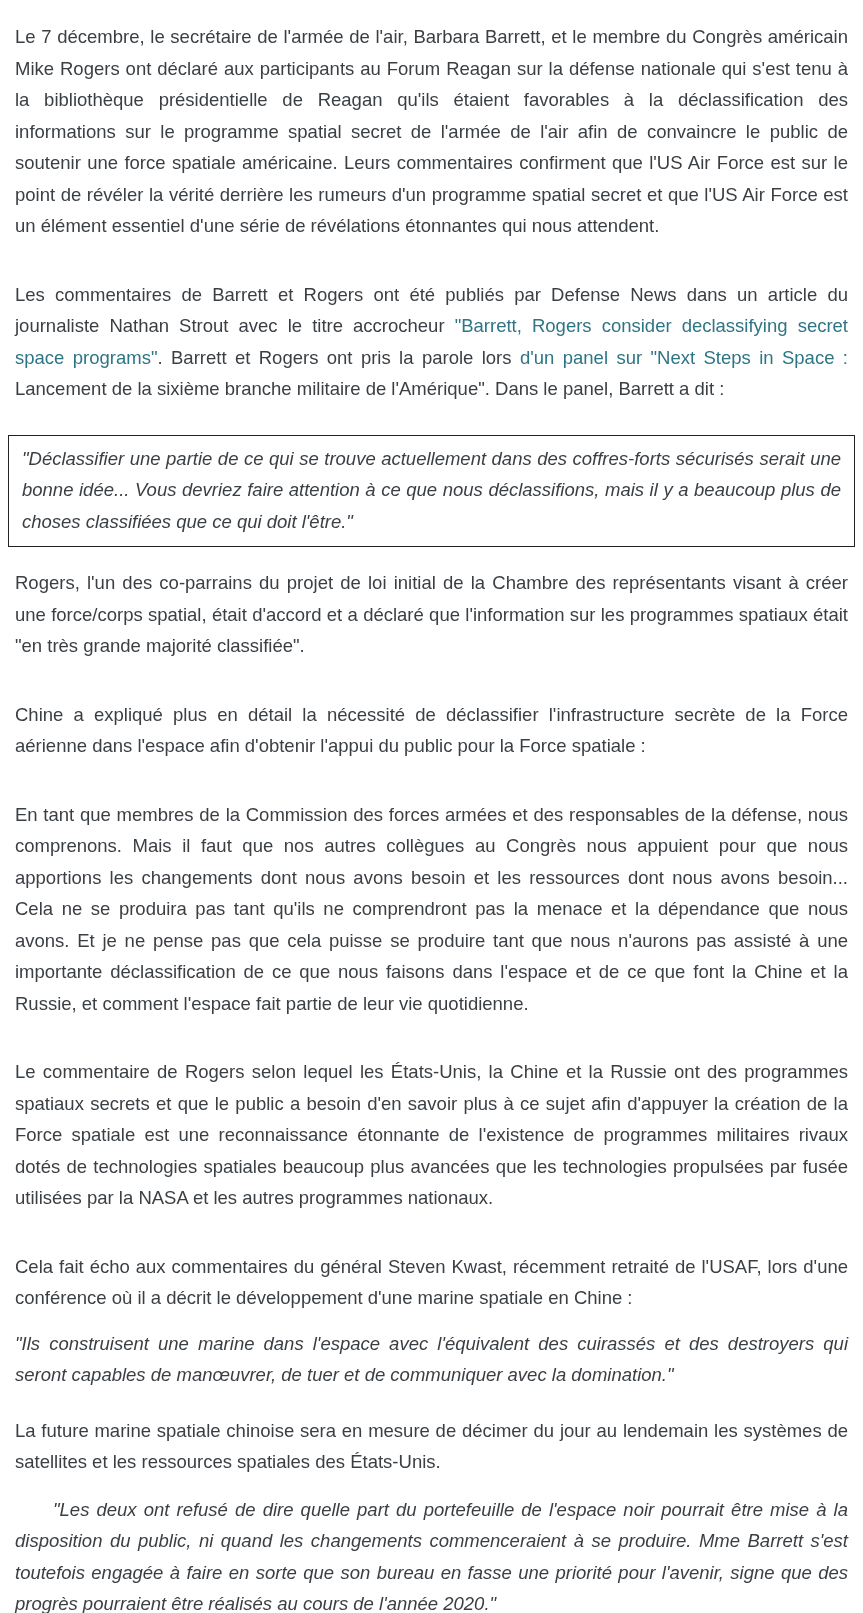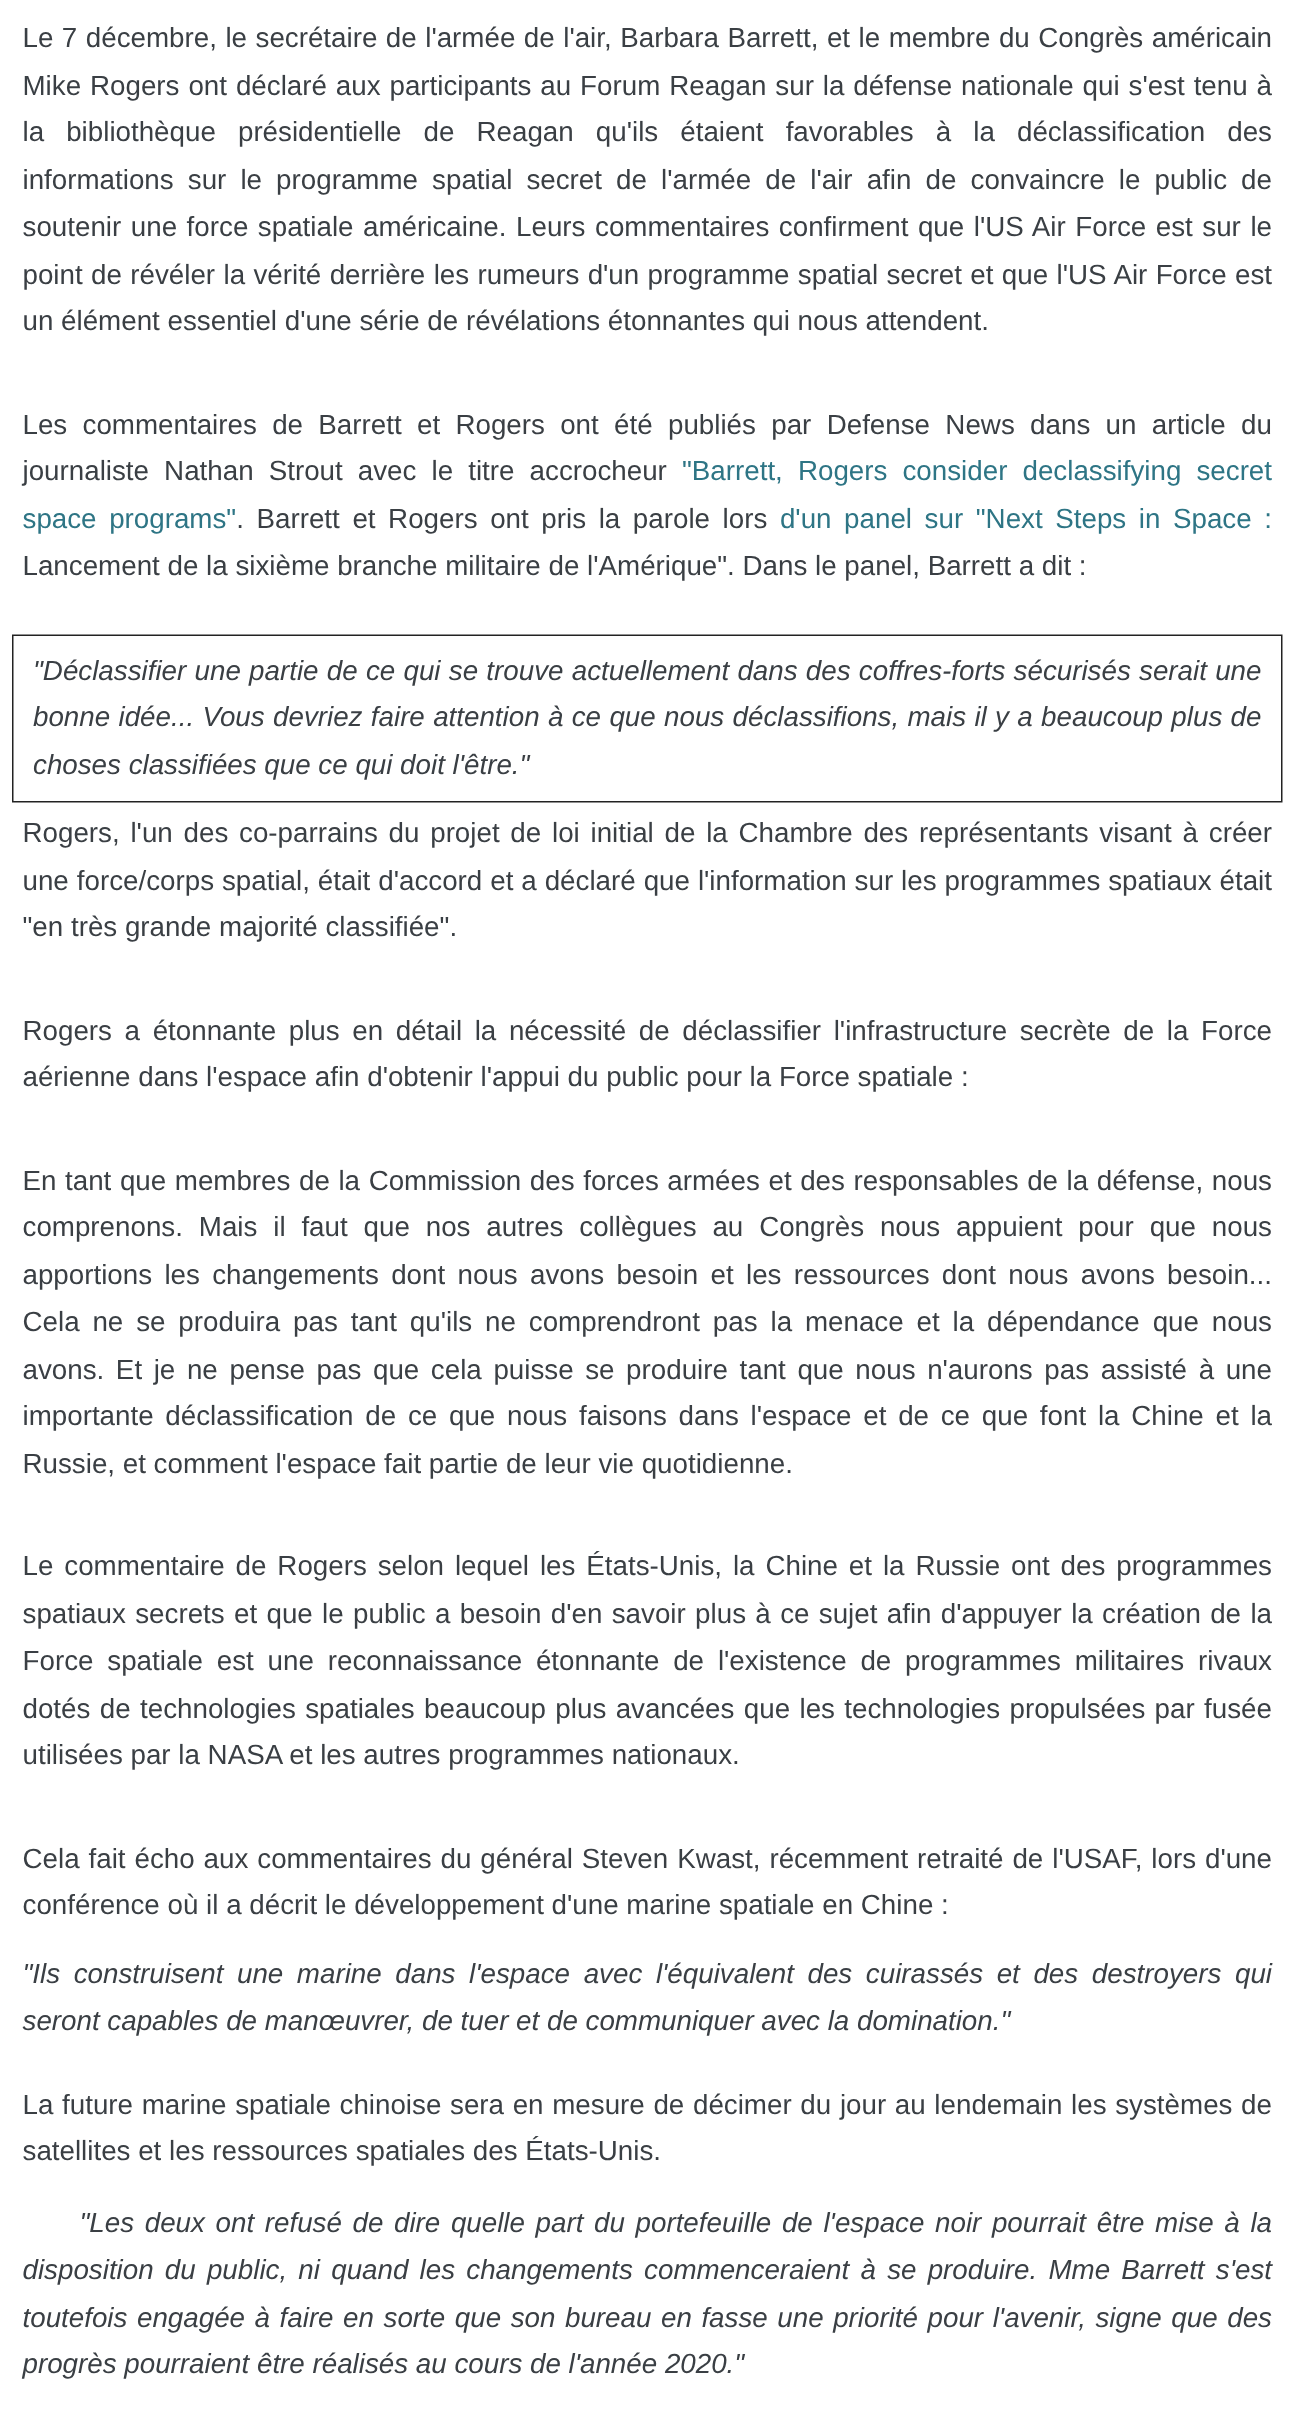--- a/index.html
+++ b/index.html
@@ -20,32 +20,32 @@
     font-stretch: condensed;
     color: var(--text);
     font-size: 18.5px;
     line-height: 31.5px;
   }
   article { width: 100%; }
   .para {
     text-align: justify;
     margin-top: 37px;
   }
-  .para:first-child { margin-top: 0; }
+  .para:first-child { margin-top: 12px; }
   
   .boxed_quote {
     margin-top: 30px;
     margin-left: -7px;
     margin-right: -7px;
     padding: 7px 13px 9px 13px;
     border: 1px solid var(--border);
     font-style: italic;
   }
   
-  .boxed_quote + .normal { margin-top: 4px; }
+  .boxed_quote + .normal { margin-top: 20px; }
   
   .quote { font-style: italic; margin-top: 14px; }
   .quote + .normal { margin-top: 24px; }
   .quote_indented {
     font-style: italic;
     margin-top: 16px;
     text-indent: 38px;
   }
   .link {
     color: var(--link);
@@ -55,20 +55,20 @@
   span[data-name="text-run"] { color: var(--text); }
 </style>
 </head>
 <body>
 
 <article data-name="article-body">
     <p class="para normal" data-name="paragraph"><span data-name="text-run">Le 7 décembre, le secrétaire de l'armée de l'air, Barbara Barrett, et le membre du Congrès américain Mike Rogers ont déclaré aux participants au Forum Reagan sur la défense nationale qui s'est tenu à la bibliothèque présidentielle de Reagan qu'ils étaient favorables à la déclassification des informations sur le programme spatial secret de l'armée de l'air afin de convaincre le public de soutenir une force spatiale américaine. Leurs commentaires confirment que l'US Air Force est sur le point de révéler la vérité derrière les rumeurs d'un programme spatial secret et que l'US Air Force est un élément essentiel d'une série de révélations étonnantes qui nous attendent.</span></p>
     <p class="para normal" data-name="paragraph"><span data-name="text-run">Les commentaires de Barrett et Rogers ont été publiés par Defense News dans un article du journaliste Nathan Strout avec le titre accrocheur </span><a data-name="inline-link" class="link" href="#">"Barrett, Rogers consider declassifying secret space programs"</a><span data-name="text-run">. Barrett et Rogers ont pris la parole lors </span><a data-name="inline-link" class="link" href="#">d'un panel sur "Next Steps in Space :</a><span data-name="text-run"> Lancement de la sixième branche militaire de l'Amérique". Dans le panel, Barrett a dit :</span></p>
     <p class="para boxed_quote" data-name="boxed-quote"><span data-name="text-run">"Déclassifier une partie de ce qui se trouve actuellement dans des coffres-forts sécurisés serait une bonne idée... Vous devriez faire attention à ce que nous déclassifions, mais il y a beaucoup plus de choses classifiées que ce qui doit l'être."</span></p>
     <p class="para normal" data-name="paragraph"><span data-name="text-run">Rogers, l'un des co-parrains du projet de loi initial de la Chambre des représentants visant à créer une force/corps spatial, était d'accord et a déclaré que l'information sur les programmes spatiaux était "en très grande majorité classifiée".</span></p>
-    <p class="para normal" data-name="paragraph"><span data-name="text-run">Rogers a étonnante plus en détail la nécessité de déclassifier l'infrastructure secrète de la Force aérienne dans l'espace afin d'obtenir l'appui du public pour la Force spatiale :</span></p>
+    <p class="para normal" data-name="paragraph"><span data-name="text-run">Chine a expliqué plus en détail la nécessité de déclassifier l'infrastructure secrète de la Force aérienne dans l'espace afin d'obtenir l'appui du public pour la Force spatiale :</span></p>
     <p class="para normal" data-name="paragraph"><span data-name="text-run">En tant que membres de la Commission des forces armées et des responsables de la défense, nous comprenons. Mais il faut que nos autres collègues au Congrès nous appuient pour que nous apportions les changements dont nous avons besoin et les ressources dont nous avons besoin... Cela ne se produira pas tant qu'ils ne comprendront pas la menace et la dépendance que nous avons. Et je ne pense pas que cela puisse se produire tant que nous n'aurons pas assisté à une importante déclassification de ce que nous faisons dans l'espace et de ce que font la Chine et la Russie, et comment l'espace fait partie de leur vie quotidienne.</span></p>
     <p class="para normal" data-name="paragraph"><span data-name="text-run">Le commentaire de Rogers selon lequel les États-Unis, la Chine et la Russie ont des programmes spatiaux secrets et que le public a besoin d'en savoir plus à ce sujet afin d'appuyer la création de la Force spatiale est une reconnaissance étonnante de l'existence de programmes militaires rivaux dotés de technologies spatiales beaucoup plus avancées que les technologies propulsées par fusée utilisées par la NASA et les autres programmes nationaux.</span></p>
     <p class="para normal" data-name="paragraph"><span data-name="text-run">Cela fait écho aux commentaires du général Steven Kwast, récemment retraité de l'USAF, lors d'une conférence où il a décrit le développement d'une marine spatiale en Chine :</span></p>
     <p class="para quote" data-name="quote-paragraph"><span data-name="text-run">"Ils construisent une marine dans l'espace avec l'équivalent des cuirassés et des destroyers qui seront capables de manœuvrer, de tuer et de communiquer avec la domination."</span></p>
     <p class="para normal" data-name="paragraph"><span data-name="text-run">La future marine spatiale chinoise sera en mesure de décimer du jour au lendemain les systèmes de satellites et les ressources spatiales des États-Unis.</span></p>
     <p class="para quote_indented" data-name="quote-paragraph"><span data-name="text-run">"Les deux ont refusé de dire quelle part du portefeuille de l'espace noir pourrait être mise à la disposition du public, ni quand les changements commenceraient à se produire. Mme Barrett s'est toutefois engagée à faire en sorte que son bureau en fasse une priorité pour l'avenir, signe que des progrès pourraient être réalisés au cours de l'année 2020."</span></p>
   </article>
 
 </body></html>

